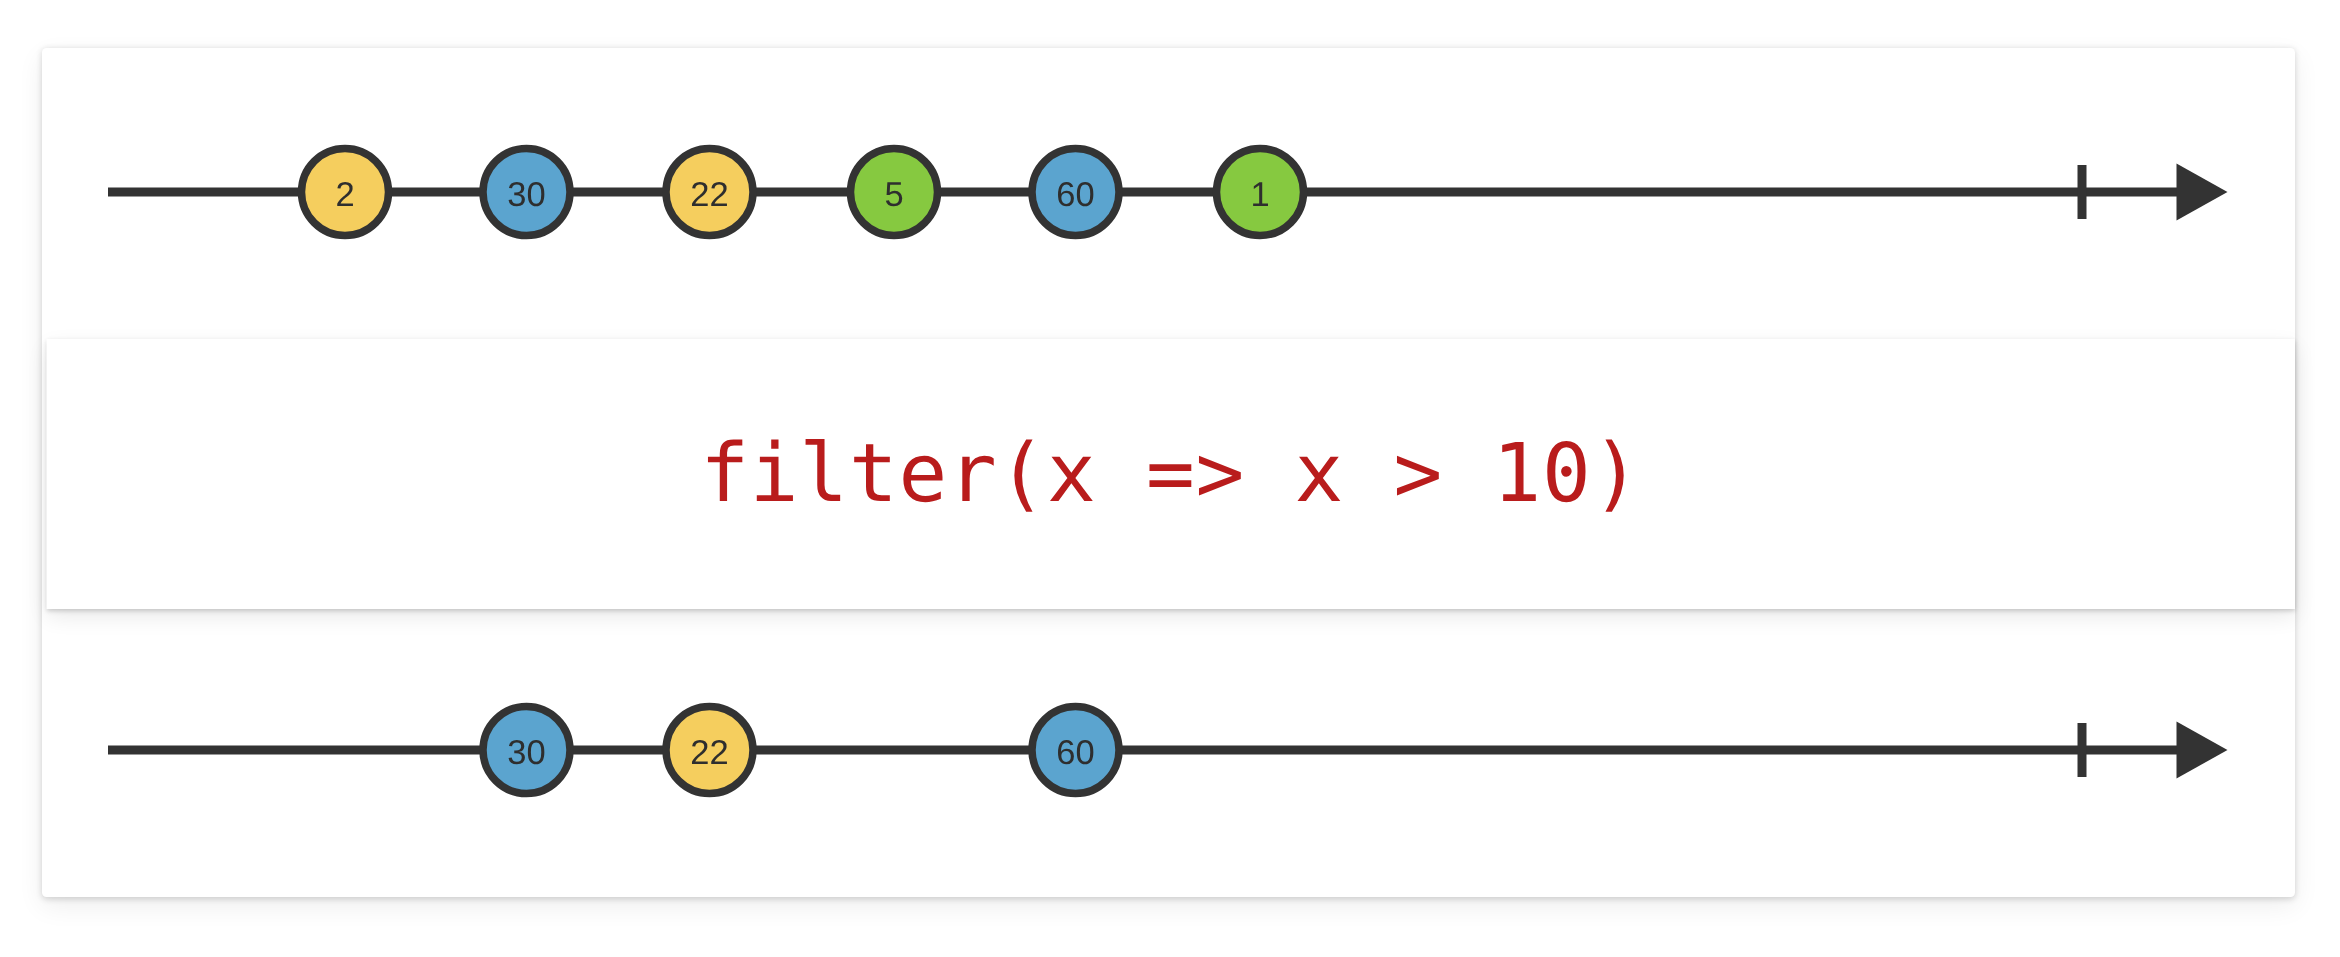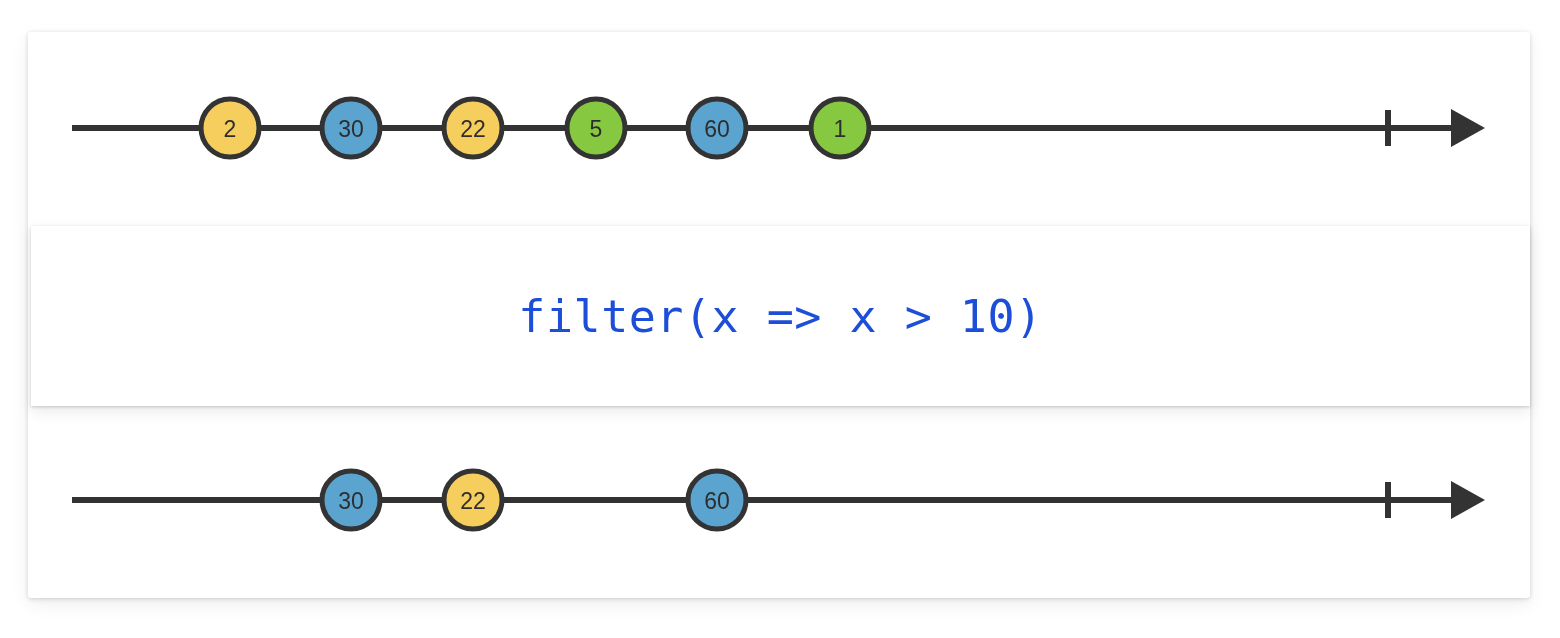--- a/index.html
+++ b/index.html
@@ -60,23 +60,23 @@
     background: #ffffff;
     box-shadow: 0 1px 3px rgba(0,0,0,0.18), 0 5px 14px rgba(0,0,0,0.09);
     display: flex;
     align-items: center;
     justify-content: center;
     z-index: 5;
   }
 
   .operator-label {
     font-family: "DejaVu Sans Mono", "Liberation Mono", monospace;
-    font-size: 45px;
+    font-size: 54px;
     line-height: 1;
-    color: #1d4ed8;
+    color: #b91c1c;
     letter-spacing: 0.5px;
     white-space: pre;
     user-select: none;
   }
 
   
   .marble-label {
     font-family: "Liberation Sans", sans-serif;
     font-size: 23px;
     fill: #2e2e2e;

